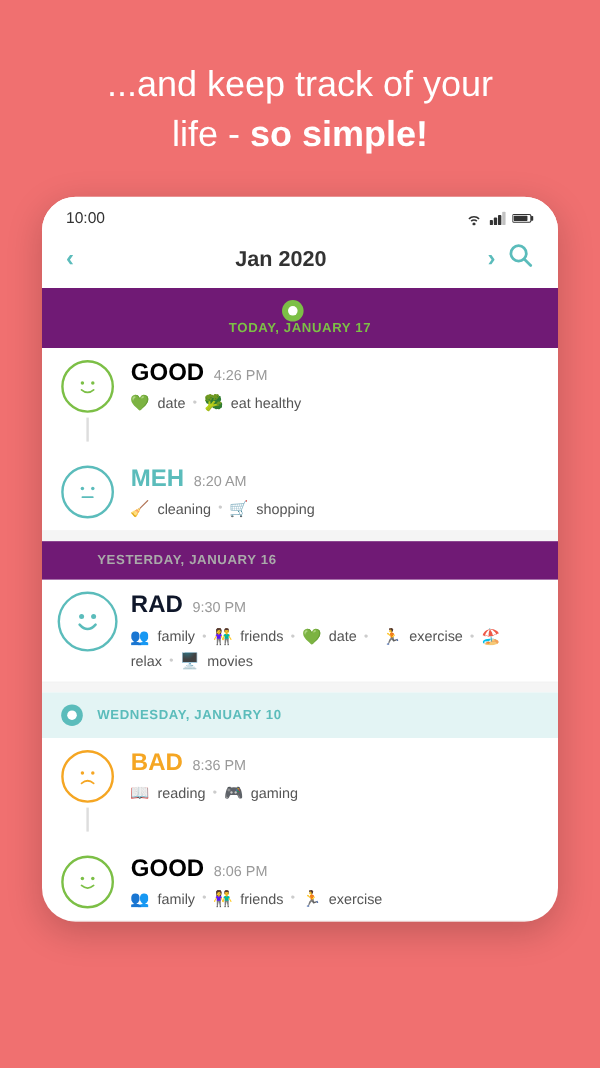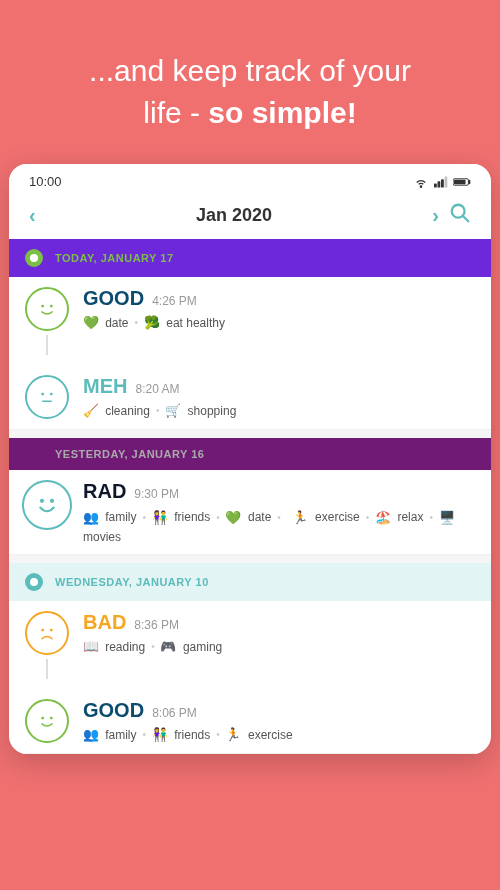--- a/index.html
+++ b/index.html
@@ -20,24 +20,24 @@
     .header-text h1 {
       font-size: 30px;
       font-weight: 300;
       line-height: 1.4;
     }
     .header-text h1 strong {
       font-weight: 800;
     }
 
     .phone-frame {
-      width: 482px;
+      width: 430px;
       margin: 0 auto;
       background: white;
-      border-radius: 18px;
+      border-radius: 28px;
       overflow: hidden;
       box-shadow: 0 8px 30px rgba(0,0,0,0.2);
     }
 
     .status-bar {
       padding: 10px 20px 5px;
       display: flex;
       justify-content: space-between;
       align-items: center;
       background: white;
@@ -83,21 +83,22 @@
     .day-section {
       border-bottom: 1px solid #f0f0f0;
     }
 
     .day-header {
       display: flex;
       align-items: center;
       padding: 10px 16px;
     }
     .day-header.today {
-      background-color: #6d28d9;
+      background-color: #701a75;
+      flex-direction: column;
     }
     .day-header.wednesday {
       background-color: #E3F4F4;
     }
 
     .day-dot {
       width: 18px;
       height: 18px;
       border-radius: 50%;
       margin-right: 12px;
@@ -169,21 +170,21 @@
     .entry-mood-line {
       display: flex;
       align-items: baseline;
       gap: 8px;
       margin-bottom: 5px;
     }
     .mood-name {
       font-size: 20px;
       font-weight: 700;
     }
-    .mood-name.good { color: #0c4a6e; }
+    .mood-name.good { color: #000000; }
     .mood-name.meh { color: #5BBCBB; }
     .mood-name.rad { color: #0f172a; }
     .mood-name.bad { color: #F5A623; text-align: right; }
 
     .mood-time {
       font-size: 12px;
       color: #999;
     }
 
     .tags {

